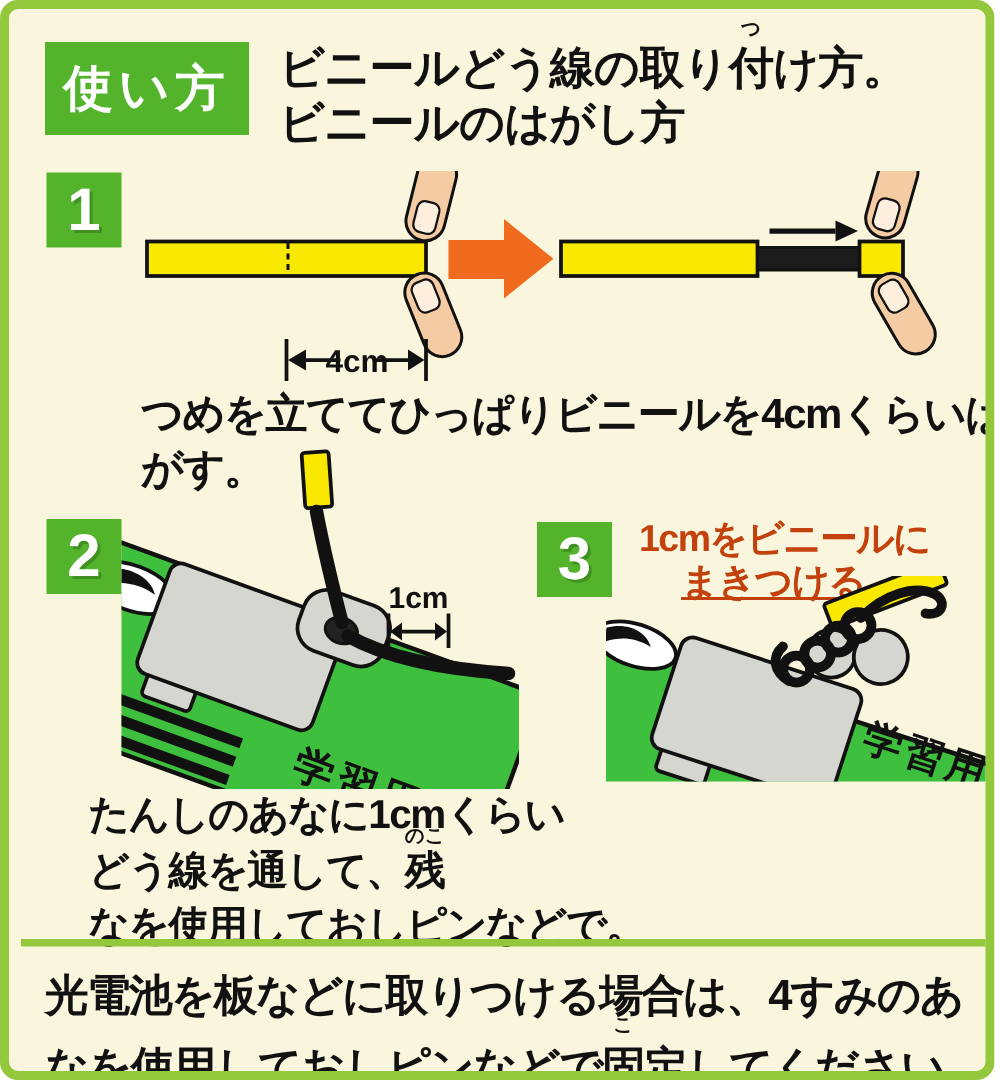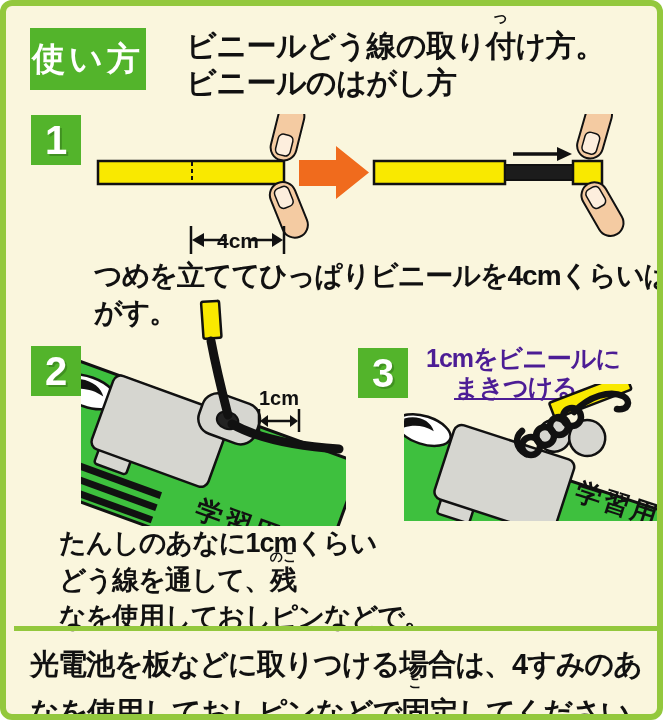--- a/index.html
+++ b/index.html
@@ -2,33 +2,33 @@
 <html style="--bg_cream: #faf6dd; --border_green: #93c83d; --box_green: #53b42b; --panel_green: #3ec03e; --wire_yellow: #f9e900; --arrow_orange: #f06b1d; --skin: #f4cba2; --nail: #fdeedd; --tab_grey: #d6d6d0; --text_black: #111111;"><head>
 <meta charset="utf-8">
 <style>
   * { margin:0; padding:0; box-sizing:border-box; }
   html,body { width:663px; height:720px; }
   body { font-family:"Liberation Sans","DejaVu Sans",sans-serif; background:#fff; position:relative; }
   .page { position:absolute; left:0; top:0; width:663px; height:720px;
           background:var(--bg_cream,#faf6dd); border:6px solid var(--border_green,#93c83d);
           border-radius:12px; overflow:hidden; }
   .abs { position:absolute; }
-  .badge { left:24px; top:22px; width:116px; height:62px; background:var(--box_green,#53b42b);
+  .badge { left:24px; top:22px; width:136px; height:62px; background:var(--box_green,#53b42b);
            color:#fff; font-size:33px; font-weight:bold; display:flex; align-items:center;
            justify-content:center; letter-spacing:4px; }
   .title { left:180px; top:21px; font-size:30px; font-weight:bold; color:#111;
            line-height:37px; letter-spacing:-0.5px; white-space:nowrap; }
   .numbox { width:50px; height:50px; background:var(--box_green,#53b42b); color:#fff;
             font-weight:bold; font-size:40px; display:flex; align-items:center; justify-content:center;
             text-shadow:2px 2px 0 rgba(30,80,15,.35); }
   .cap { font-size:27px; font-weight:bold; color:#111; line-height:37px; letter-spacing:-1px; white-space:nowrap; }
   .cap1 { left:88px; top:251px; font-size:28px; }
   .col-left { left:25px; top:519px;margin-left:28px; }
   .col-right { left:352px; top:519px; }
-  .step3-label { font-size:25px; font-weight:bold; color:#4c1d95; letter-spacing:-1px; white-space:nowrap; }
+  .step3-label { font-size:25px; font-weight:bold; color:#c2410c; letter-spacing:-1px; white-space:nowrap; }
   .numbox-sm { display:inline-flex; width:27px; height:27px; background:var(--box_green,#53b42b);
                color:#fff; font-size:21px; font-weight:bold; align-items:center; justify-content:center;
                vertical-align:3px; margin-right:7px; }
   .rubywrap { position:relative; display:inline-block; }
   .rt { position:absolute; left:50%; top:-12px; transform:translateX(-50%);
         font-size:13px; font-weight:bold; line-height:1; letter-spacing:0; white-space:nowrap; }
   .title .rt { top:-15px; }
   .separator { left:8px; top:620px; width:647px; height:5px; background:var(--border_green,#93c83d); }
   .footer { left:24px; top:634px; font-size:29px; font-weight:bold; color:#111;
             line-height:48px; letter-spacing:-1px; white-space:nowrap; }

